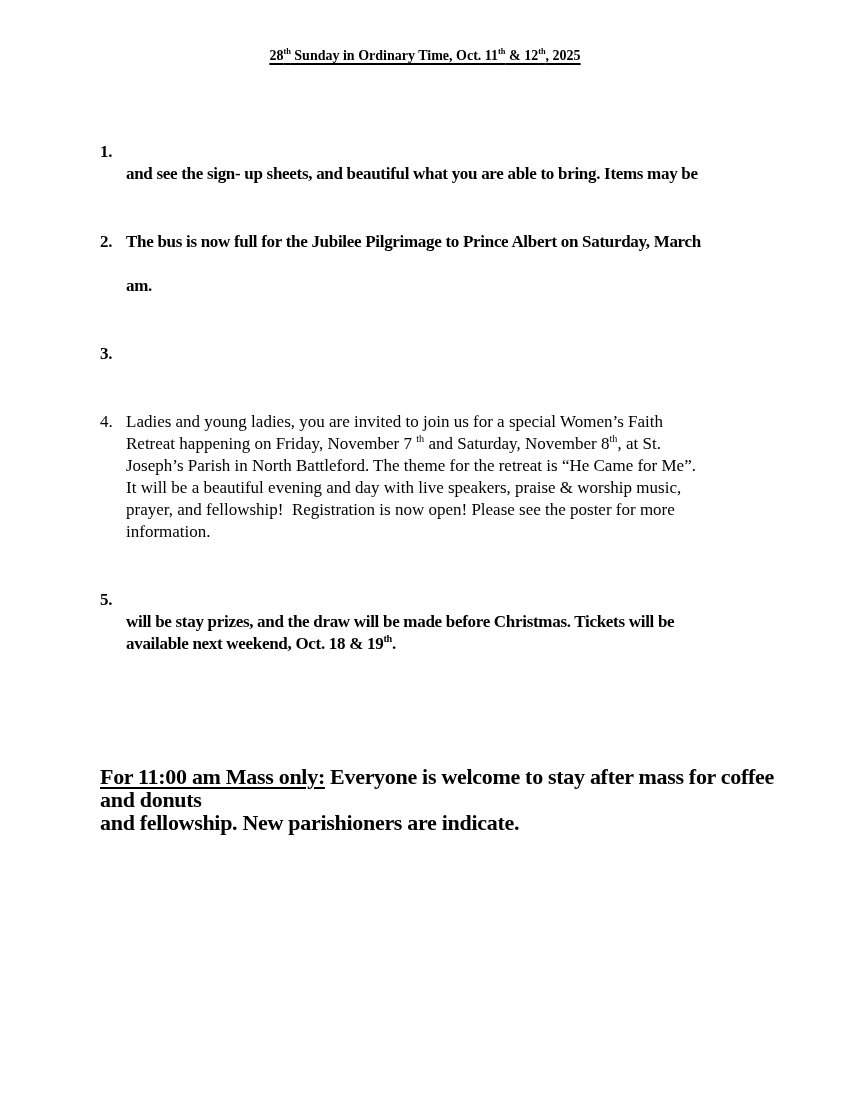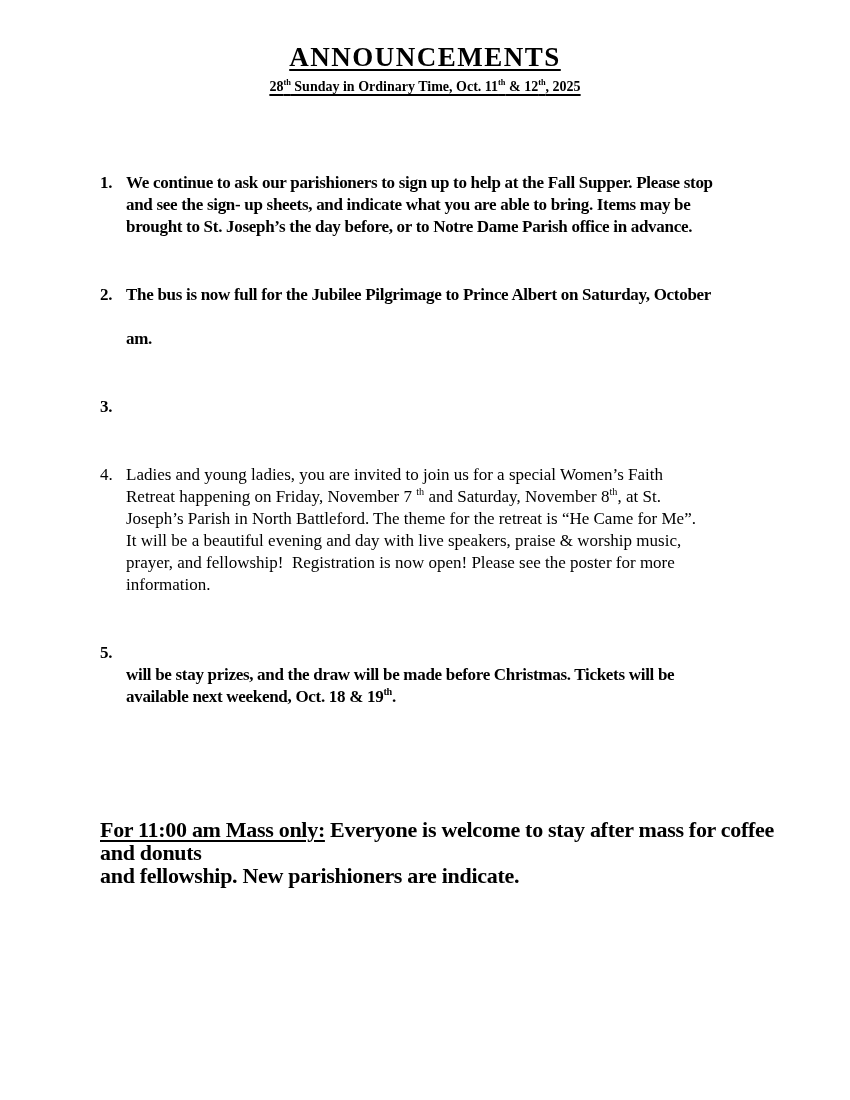--- a/index.html
+++ b/index.html
@@ -88,37 +88,34 @@
     font-size: 0.6em;
     line-height: 0;
     vertical-align: super;
   }
 </style>
 </head>
 <body>
 
 <div class="page">
   <header>
-    <div class="title">
-      <span class="u">ANNOUNCEMENTS</span>
-    </div>
     <div class="subtitle">
       <span class="u"><span>28</span><sup>th</sup><span> Sunday in Ordinary Time, Oct. 11</span><sup>th</sup><span> &amp; 12</span><sup>th</sup><span>, 2025</span></span>
     </div>
   </header>
 
   <main>
     <section class="list">
         <div class="item bold">
           <span class="num">1.</span>
-          <div class="item-text"><span>We continue to ask our parishioners to sign up to help at the Fall Supper. Please stop</span><br><span>and see the sign- up sheets, and indicate what you are able to bring. Items may be</span><br><span>brought to St. Joseph’s the day before, or to Notre Dame Parish office in advance.</span></div>
+          <div class="item-text"><br><span>and see the sign- up sheets, and beautiful what you are able to bring. Items may be</span><br></div>
         </div>
         <div class="item bold">
           <span class="num">2.</span>
-          <div class="item-text"><span>The bus is now full for the Jubilee Pilgrimage to Prince Albert on Saturday, October</span><br><br><span>am.</span></div>
+          <div class="item-text"><span>The bus is now full for the Jubilee Pilgrimage to Prince Albert on Saturday, March</span><br><br><span>am.</span></div>
         </div>
         <div class="item bold">
           <span class="num">3.</span>
         </div>
         <div class="item">
           <span class="num">4.</span>
           <div class="item-text"><span>Ladies and young ladies, you are invited to join us for a special Women’s Faith</span><br><span>Retreat happening on Friday, November 7 </span><sup>th</sup><span> and Saturday, November 8</span><sup>th</sup><span>, at St.</span><br><span>Joseph’s Parish in North Battleford. The theme for the retreat is “He Came for Me”.</span><br><span>It will be a beautiful evening and day with live speakers, praise &amp; worship music,</span><br><span>prayer, and fellowship!  Registration is now open! Please see the poster for more</span><br><span>information.</span></div>
         </div>
         <div class="item bold">
           <span class="num">5.</span>

